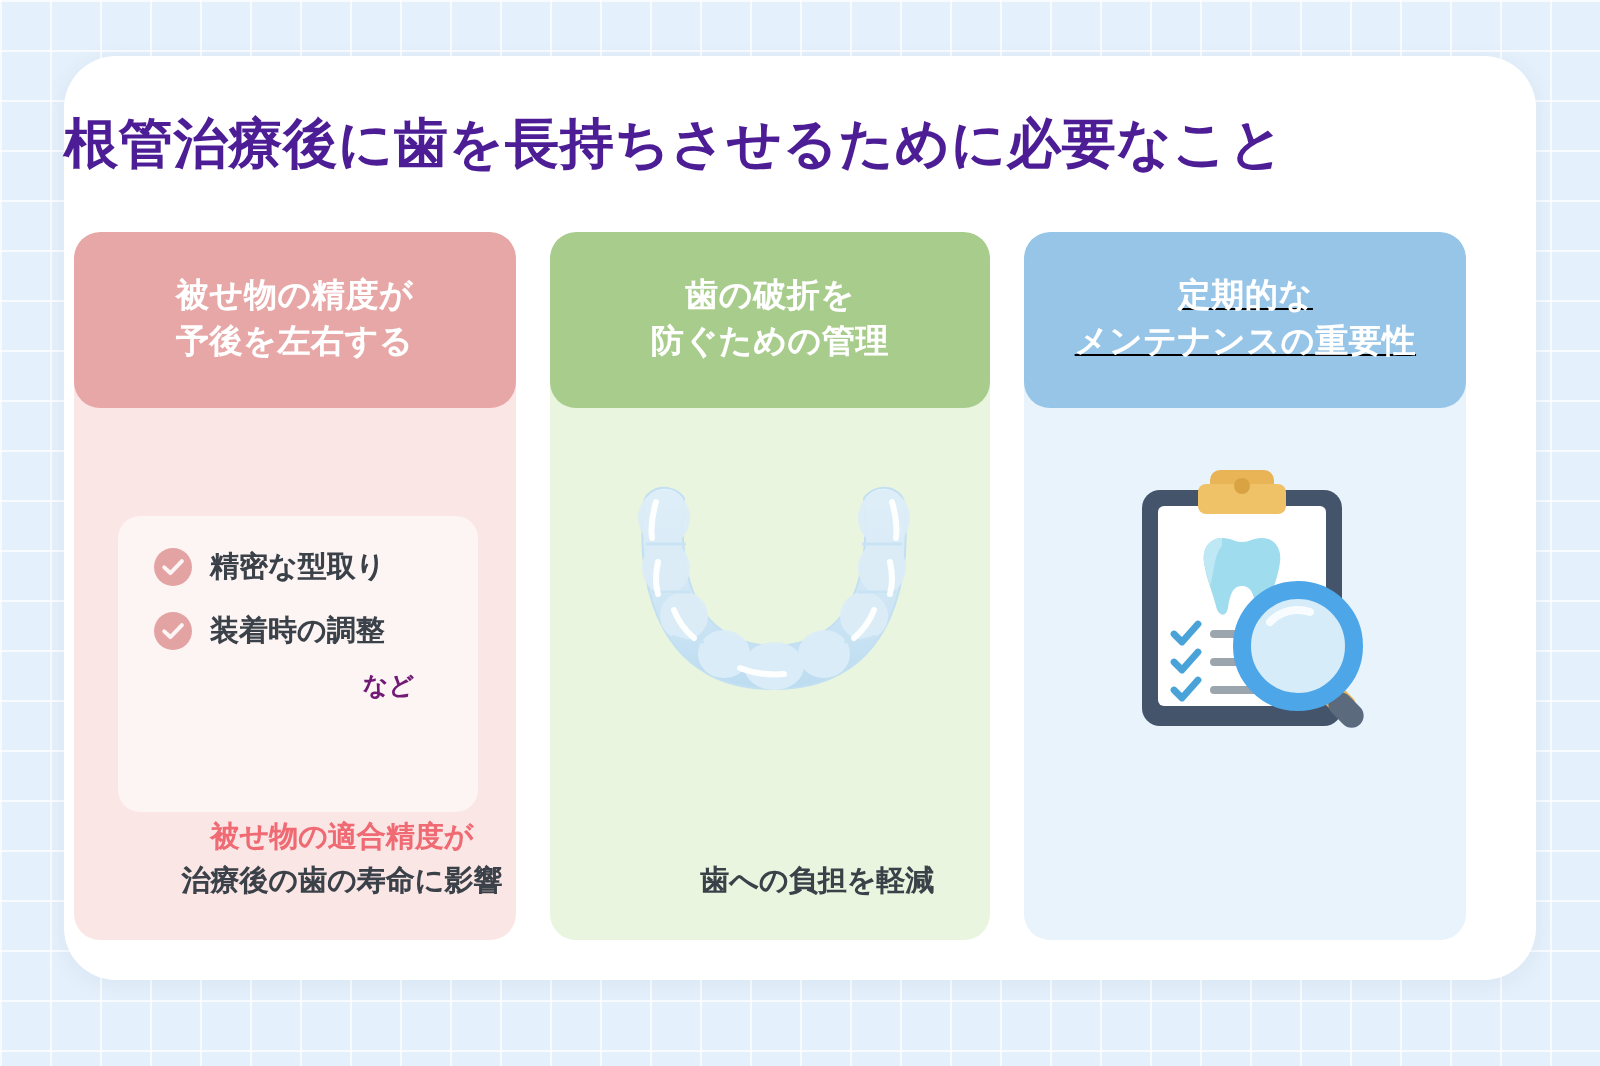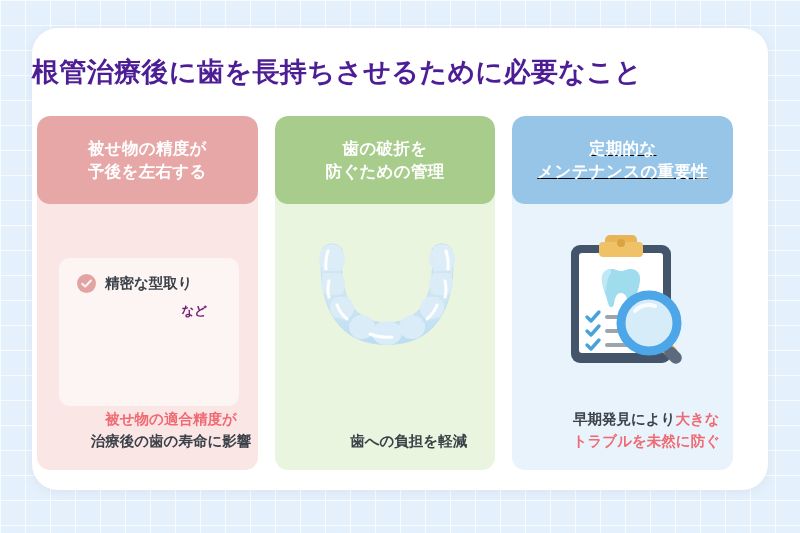--- a/index.html
+++ b/index.html
@@ -184,20 +184,29 @@
 
           <div class="check-box">
             <div class="check-row">
               <span class="check-circle">
                 <svg viewBox="0 0 20 20" width="19" height="19">
                   <circle cx="10" cy="10" r="10" fill="#e3a3a3"></circle>
                   <path d="M5.4 10.2 L8.6 13.2 L14.7 6.9" stroke="#fdf4f4" stroke-width="2.1" fill="none" stroke-linecap="round" stroke-linejoin="round"></path>
                 </svg>
               </span>
               <span class="check-label">精密な型取り</span>
+            </div>
+            <div class="check-row">
+              <span class="check-circle">
+                <svg viewBox="0 0 20 20" width="19" height="19">
+                  <circle cx="10" cy="10" r="10" fill="#e3a3a3"></circle>
+                  <path d="M5.4 10.2 L8.6 13.2 L14.7 6.9" stroke="#fdf4f4" stroke-width="2.1" fill="none" stroke-linecap="round" stroke-linejoin="round"></path>
+                </svg>
+              </span>
+              <span class="check-label">装着時の調整</span>
             </div>
             <div class="etc">など</div>
           </div>
 
           <div class="caption">
             <div><span class="hl">被せ物の適合精度が</span></div>
             <div>治療後の歯の寿命に影響</div>
           </div>
 
         </div>
@@ -319,25 +328,19 @@
 
               <rect x="112" y="112" width="12" height="26" rx="6" transform="rotate(-45 118 125)" fill="#e8b456"></rect>
               <rect x="118" y="122" width="12" height="20" rx="6" transform="rotate(-45 124 132)" fill="#5b6a7d"></rect>
 
               <circle cx="100" cy="100" r="28" fill="#d6ecf9"></circle>
               <circle cx="100" cy="100" r="28" fill="none" stroke="#4da6e8" stroke-width="9"></circle>
               <path d="M86 88 A 19 19 0 0 1 106 83" stroke="#ffffff" stroke-width="4" fill="none" stroke-linecap="round" opacity="0.85"></path>
             </svg>
           </div>
 
-          <div class="caption">
-            <div>
-              <span>早期発見により</span><span class="hl">大きな</span>
-            </div>
-            <div class="hl">トラブルを未然に防ぐ</div>
-          </div>
 
         </div>
       </div>
 
     </div>
   </div>
 </div>
 
 </body></html>

